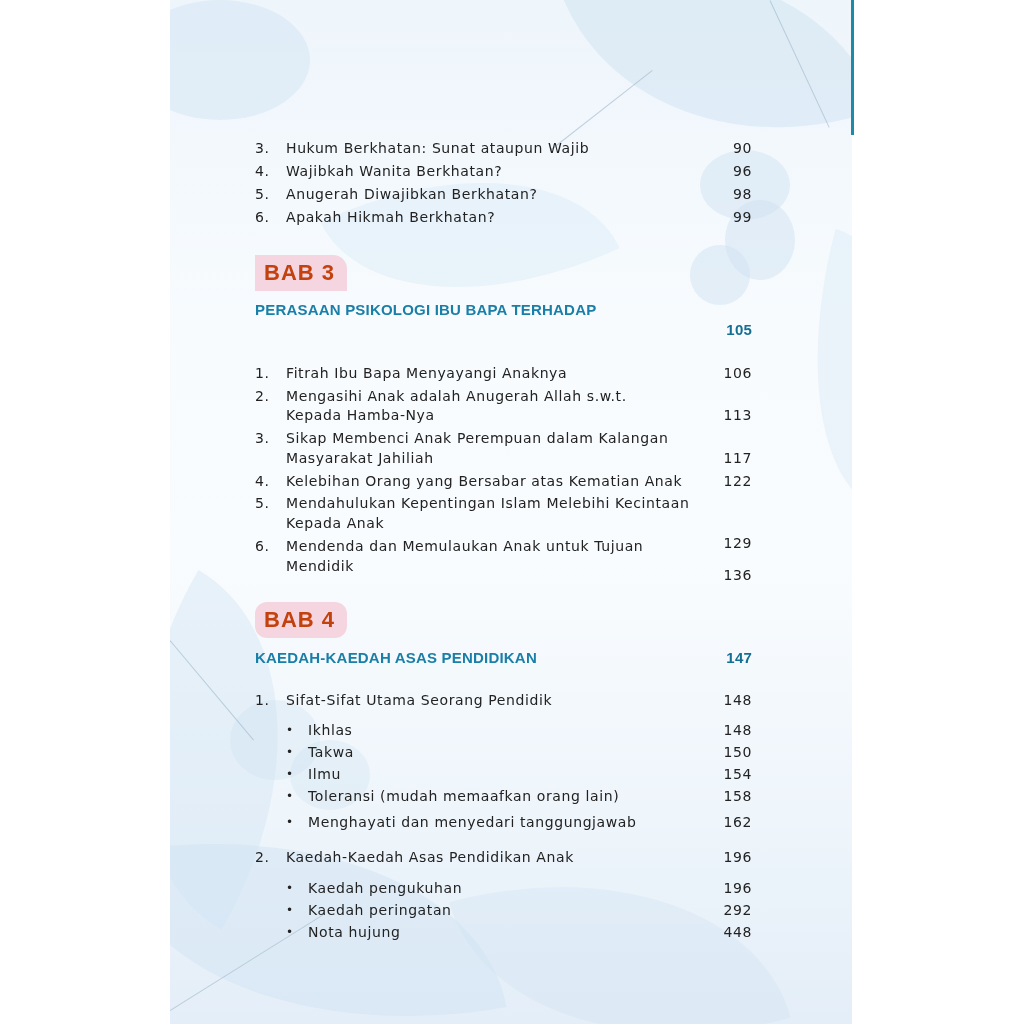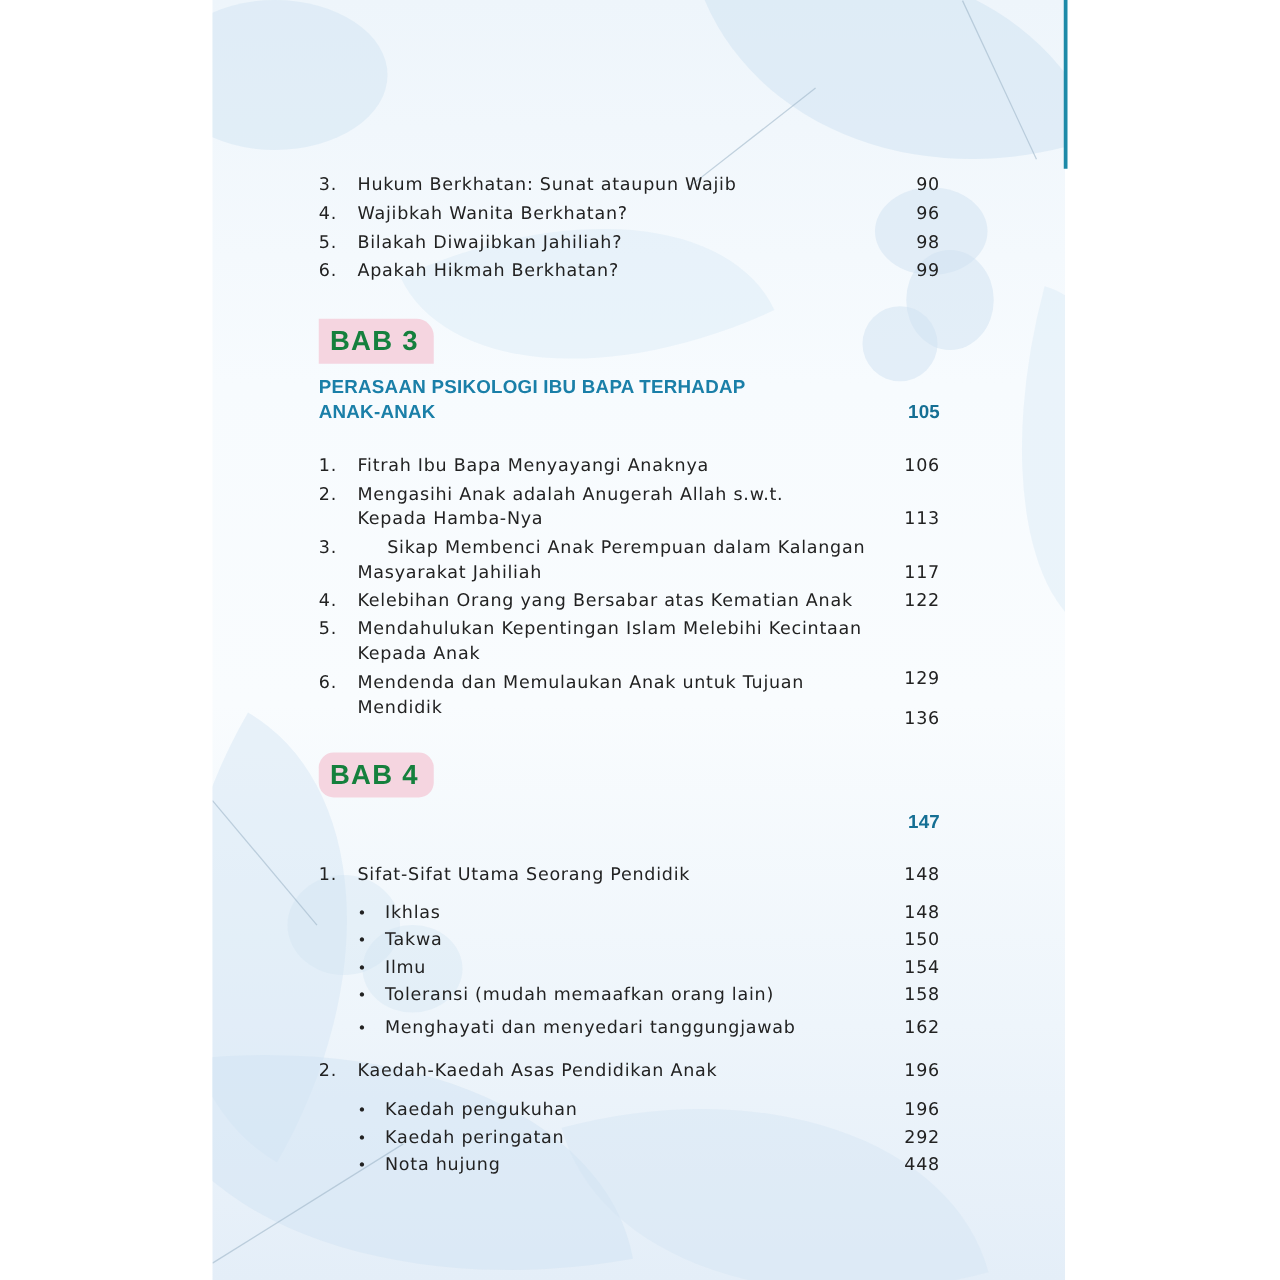--- a/index.html
+++ b/index.html
@@ -28,21 +28,21 @@
     .row .title { position: absolute; left: 31px; width: 430px; }
     .row .page-no { position: absolute; right: 0; text-align: right; }
     .sub { position: absolute; left: 116px; width: 466px; font-size: 14px; color: #222; letter-spacing: 0.6px; line-height: 20px; }
     .sub .bullet { position: absolute; left: 0; font-size: 12px; }
     .sub .title { position: absolute; left: 22px; }
     .sub .page-no { position: absolute; right: 0; }
 
     .bab {
       position: absolute; left: 85px; width: 92px; height: 36px;
       background: #f5d5e0; border-radius: 0 14px 0 0;
-      color: #15803d; font-weight: bold; font-size: 22px; letter-spacing: 1px;
+      color: #c2410c; font-weight: bold; font-size: 22px; letter-spacing: 1px;
       font-family: "Liberation Sans", sans-serif;
       line-height: 36px; padding-left: 9px; box-sizing: border-box;
     }
     .chapter {
       position: absolute; left: 85px; width: 497px; color: #1a7fa8; font-weight: bold;
       font-size: 15px; line-height: 20px; font-family: "Liberation Sans", sans-serif; letter-spacing: 0.2px;
     }
     .chapter .title { position: absolute; left: 0; width: 400px; }
     .chapter .page-no { position: absolute; right: 0; color: #156f94; }
   </style>
@@ -75,50 +75,49 @@
       <span class="title">Hukum Berkhatan: Sunat ataupun Wajib</span>
       <span class="page-no">90</span>
     </div>
     <div class="row" style="top:161px;">
       <span class="num">4.</span>
       <span class="title">Wajibkah Wanita Berkhatan?</span>
       <span class="page-no">96</span>
     </div>
     <div class="row" style="top:184px;">
       <span class="num">5.</span>
-      <span class="title">Bilakah Diwajibkan Jahiliah?</span>
+      <span class="title">Anugerah Diwajibkan Berkhatan?</span>
       <span class="page-no">98</span>
     </div>
     <div class="row" style="top:207px;">
       <span class="num">6.</span>
       <span class="title">Apakah Hikmah Berkhatan?</span>
       <span class="page-no">99</span>
     </div>
 
     <div class="bab" style="top:255px;">BAB 3</div>
     <div class="chapter" style="top:300px; height:40px;">
       <span class="title" style="top:0;">PERASAAN PSIKOLOGI IBU BAPA TERHADAP</span>
-      <span class="title" style="top:20px;">ANAK-ANAK</span>
       <span class="page-no" style="top:20px;">105</span>
     </div>
 
     <div class="row" style="top:363px;">
       <span class="num">1.</span>
       <span class="title">Fitrah Ibu Bapa Menyayangi Anaknya</span>
       <span class="page-no">106</span>
     </div>
     <div class="row" style="top:386px; height:40px;">
       <span class="num">2.</span>
       <span class="title" style="top:0;">Mengasihi Anak adalah Anugerah Allah s.w.t.</span>
       <span class="title" style="top:19px;">Kepada Hamba-Nya</span>
       <span class="page-no" style="top:19px;">113</span>
     </div>
     <div class="row" style="top:428px; height:40px;">
       <span class="num">3.</span>
-      <span class="title" style="top:0;text-align:center;">Sikap Membenci Anak Perempuan dalam Kalangan</span>
+      <span class="title" style="top:0;">Sikap Membenci Anak Perempuan dalam Kalangan</span>
       <span class="title" style="top:20px;">Masyarakat Jahiliah</span>
       <span class="page-no" style="top:20px;">117</span>
     </div>
     <div class="row" style="top:471px;">
       <span class="num">4.</span>
       <span class="title">Kelebihan Orang yang Bersabar atas Kematian Anak</span>
       <span class="page-no">122</span>
     </div>
     <div class="row" style="top:493px; height:40px;">
       <span class="num">5.</span>
@@ -128,20 +127,21 @@
     </div>
     <div class="row" style="top:536px; height:40px;">
       <span class="num">6.</span>
       <span class="title" style="top:0;">Mendenda dan Memulaukan Anak untuk Tujuan</span>
       <span class="title" style="top:20px;">Mendidik</span>
       <span class="page-no" style="top:29px;">136</span>
     </div>
 
     <div class="bab" style="top:602px;border-radius:12px;">BAB 4</div>
     <div class="chapter" style="top:648px; height:20px;">
+      <span class="title" style="top:0;">KAEDAH-KAEDAH ASAS PENDIDIKAN</span>
       <span class="page-no" style="top:0;">147</span>
     </div>
 
     <div class="row" style="top:690px;">
       <span class="num">1.</span>
       <span class="title">Sifat-Sifat Utama Seorang Pendidik</span>
       <span class="page-no">148</span>
     </div>
     <div class="sub" style="top:720px;">
       <span class="bullet">•</span>

